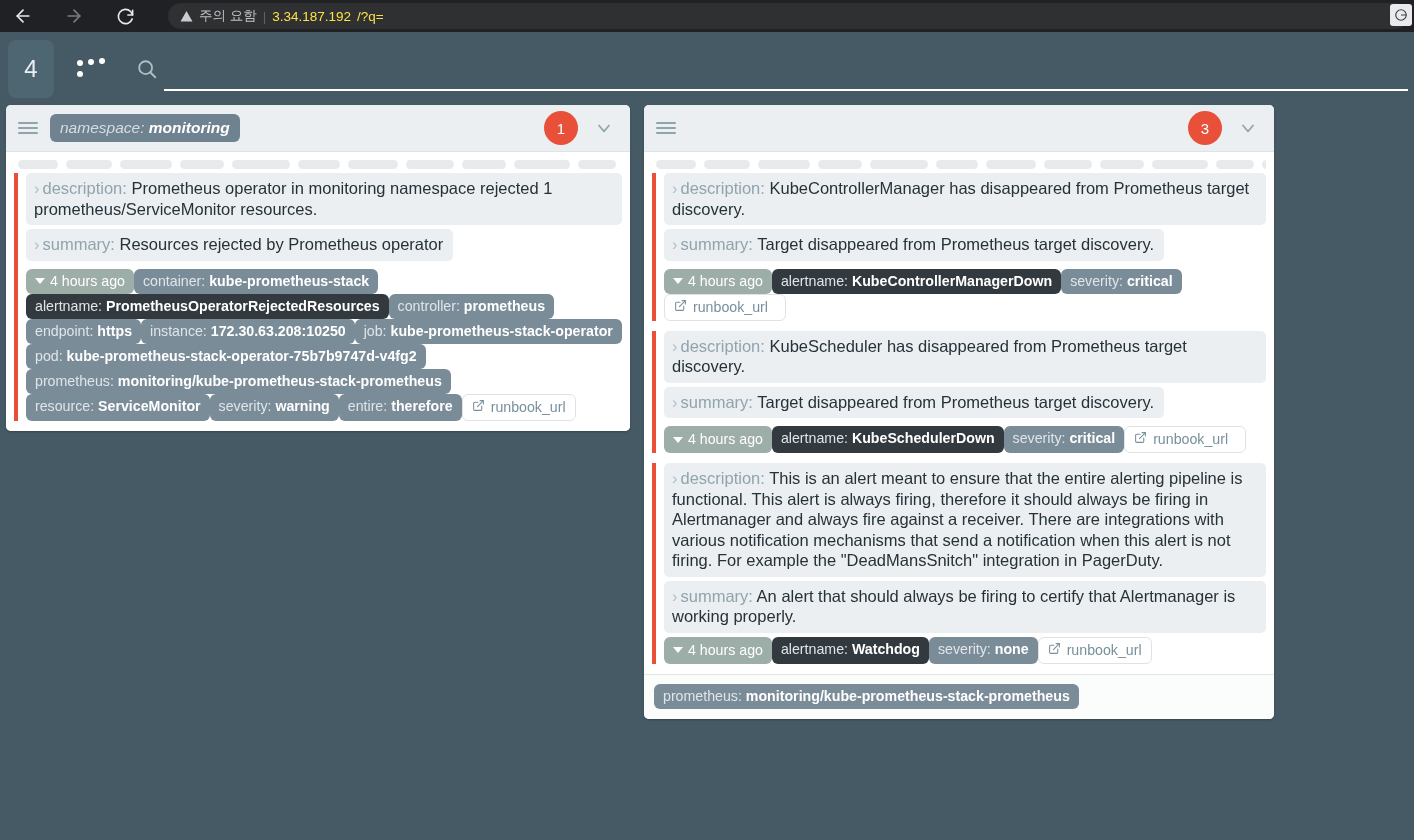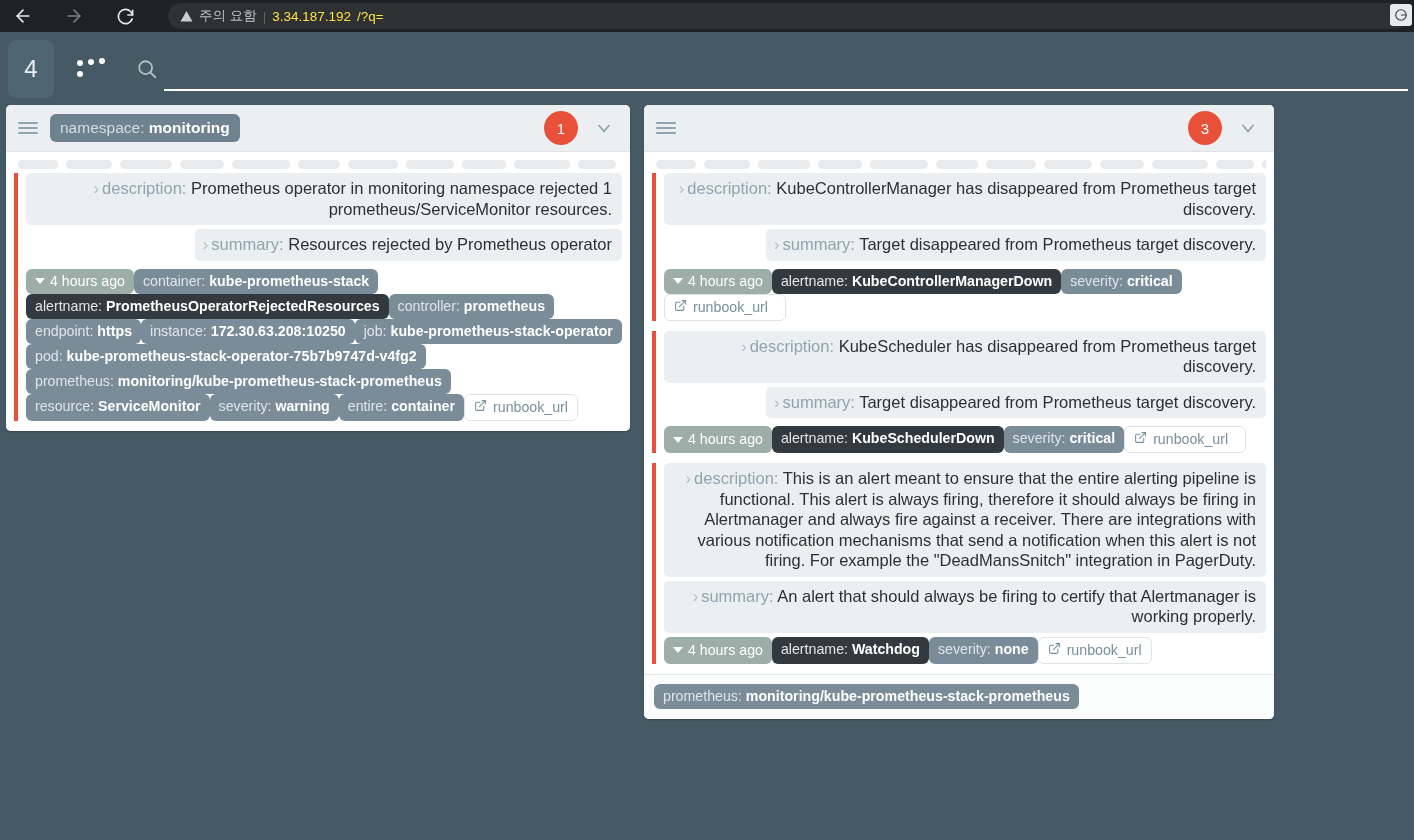--- a/index.html
+++ b/index.html
@@ -88,20 +88,21 @@
     border-bottom: 1px solid #dfe3e6;
     display: flex; align-items: center; padding: 0 12px; gap: 12px;
   }
   .hamburger { display: flex; flex-direction: column; gap: 3px; width: 20px; }
   .hamburger span { display: block; height: 2px; background: #90a4ae; border-radius: 1px; }
   .group-labels { flex: 1; display: flex; gap: 6px; flex-wrap: wrap; }
   .hdr-chip {
     background: #6f8290; color: #fff; border-radius: 6px;
     padding: 4px 10px; font-size: 15.5px; line-height: 20px;
     display: inline-block;
+    font-style: italic;
   }
   .hdr-chip .k { color: #d6dde1; }
   .hdr-chip .v { font-weight: bold; }
   .badge {
     width: 34px; height: 34px; border-radius: 17px;
     background: #e8503a; color: #fff;
     display: flex; align-items: center; justify-content: center;
     font-size: 15px; font-weight: 400;
   }
   .chevron { width: 28px; display: flex; align-items: center; justify-content: center; }
@@ -112,21 +113,20 @@
   .skeleton-row {
     display: flex; gap: 8px; padding: 8px 4px 4px 4px; flex-wrap: nowrap; overflow: hidden;
   }
   .skeleton-bar { height: 9px; border-radius: 5px; background: #e8eaec; flex: 0 0 auto; }
 
   
   .alert {
     border-left: 4px solid #e8503a;
     padding: 0 0 0 8px;
     margin-bottom: 10px;
-    text-align: right;
   }
   .alert:last-child { margin-bottom: 4px; }
   .ann {
     background: #eceff1; border-radius: 5px;
     padding: 5px 10px 6px 8px; margin-bottom: 4px;
     font-size: 16.5px; line-height: 20.5px; color: #263238;
   }
   .ann .caret { color: #b0bec5; margin-right: 3px; font-weight: 300; }
   .ann .key { color: #90a4ae; }
   .chips { display: flex; flex-wrap: wrap; gap: 0; margin-top: 4px; }
@@ -304,21 +304,21 @@
           <span class="chip">
             <span class="k">resource:</span>
             <span class="v">ServiceMonitor</span>
           </span>
           <span class="chip">
             <span class="k">severity:</span>
             <span class="v">warning</span>
           </span>
           <span class="chip">
             <span class="k">entire:</span>
-            <span class="v">container</span>
+            <span class="v">therefore</span>
           </span>
           <span class="chip link">
             <span>
               <svg width="13" height="13" viewBox="0 0 24 24" fill="none" stroke="#78909c" stroke-width="2" stroke-linecap="round" stroke-linejoin="round">
                   <path d="M18 13v6a2 2 0 0 1-2 2H5a2 2 0 0 1-2-2V8a2 2 0 0 1 2-2h6"></path>
                   <polyline points="15 3 21 3 21 9"></polyline>
                   <line x1="10" y1="14" x2="21" y2="3"></line>
                 </svg>
             </span>
             <span>runbook_url</span>

